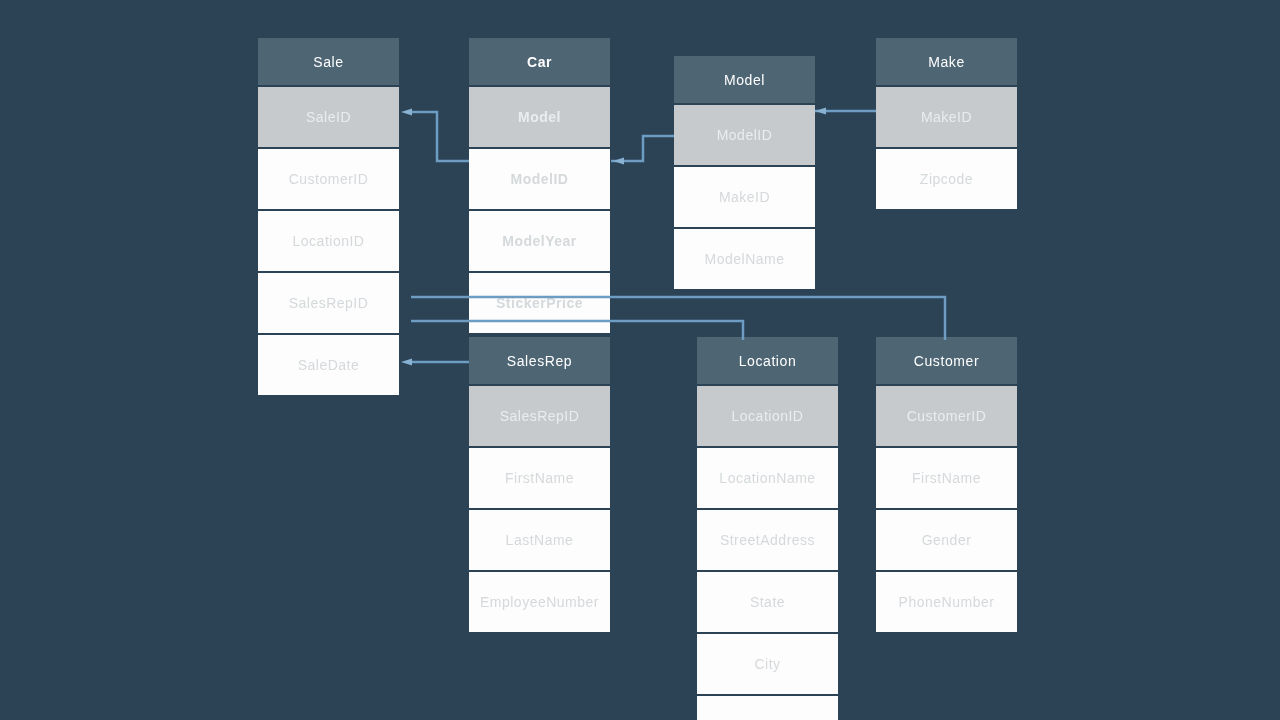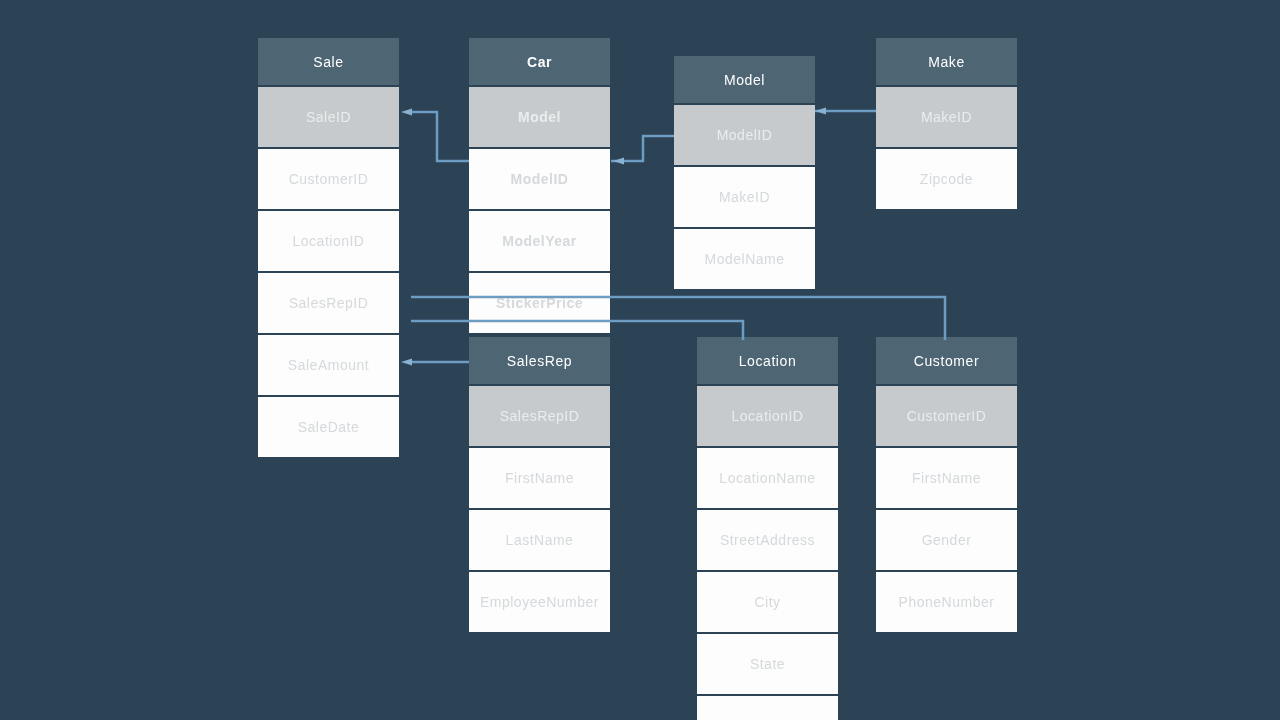--- a/index.html
+++ b/index.html
@@ -41,21 +41,20 @@
 <body>
 
 <div id="canvas">
 
   <div class="table" style="left:258px;top:38px;">
     <div class="thead">Sale</div>
     <div class="row pk">SaleID</div>
     <div class="row">CustomerID</div>
     <div class="row">LocationID</div>
     <div class="row">SalesRepID</div>
-    <div class="row">SaleAmount</div>
     <div class="row">SaleDate</div>
   </div>
 
   <div class="table" style="left:469px;top:38px;font-weight:bold;">
     <div class="thead">Car</div>
     <div class="row pk">Model</div>
     <div class="row">ModelID</div>
     <div class="row">ModelYear</div>
     <div class="row">StickerPrice</div>
   </div>
@@ -79,22 +78,22 @@
     <div class="row">FirstName</div>
     <div class="row">LastName</div>
     <div class="row">EmployeeNumber</div>
   </div>
 
   <div class="table" style="left:673px;top:337px;padding-left:24px;">
     <div class="thead">Location</div>
     <div class="row pk">LocationID</div>
     <div class="row">LocationName</div>
     <div class="row">StreetAddress</div>
+    <div class="row">State</div>
     <div class="row">City</div>
-    <div class="row">State</div>
     <div class="row">Zipcode</div>
   </div>
 
   <div class="table" style="left:876px;top:337px;">
     <div class="thead">Customer</div>
     <div class="row pk">CustomerID</div>
     <div class="row">FirstName</div>
     <div class="row">Gender</div>
     <div class="row">PhoneNumber</div>
   </div>

